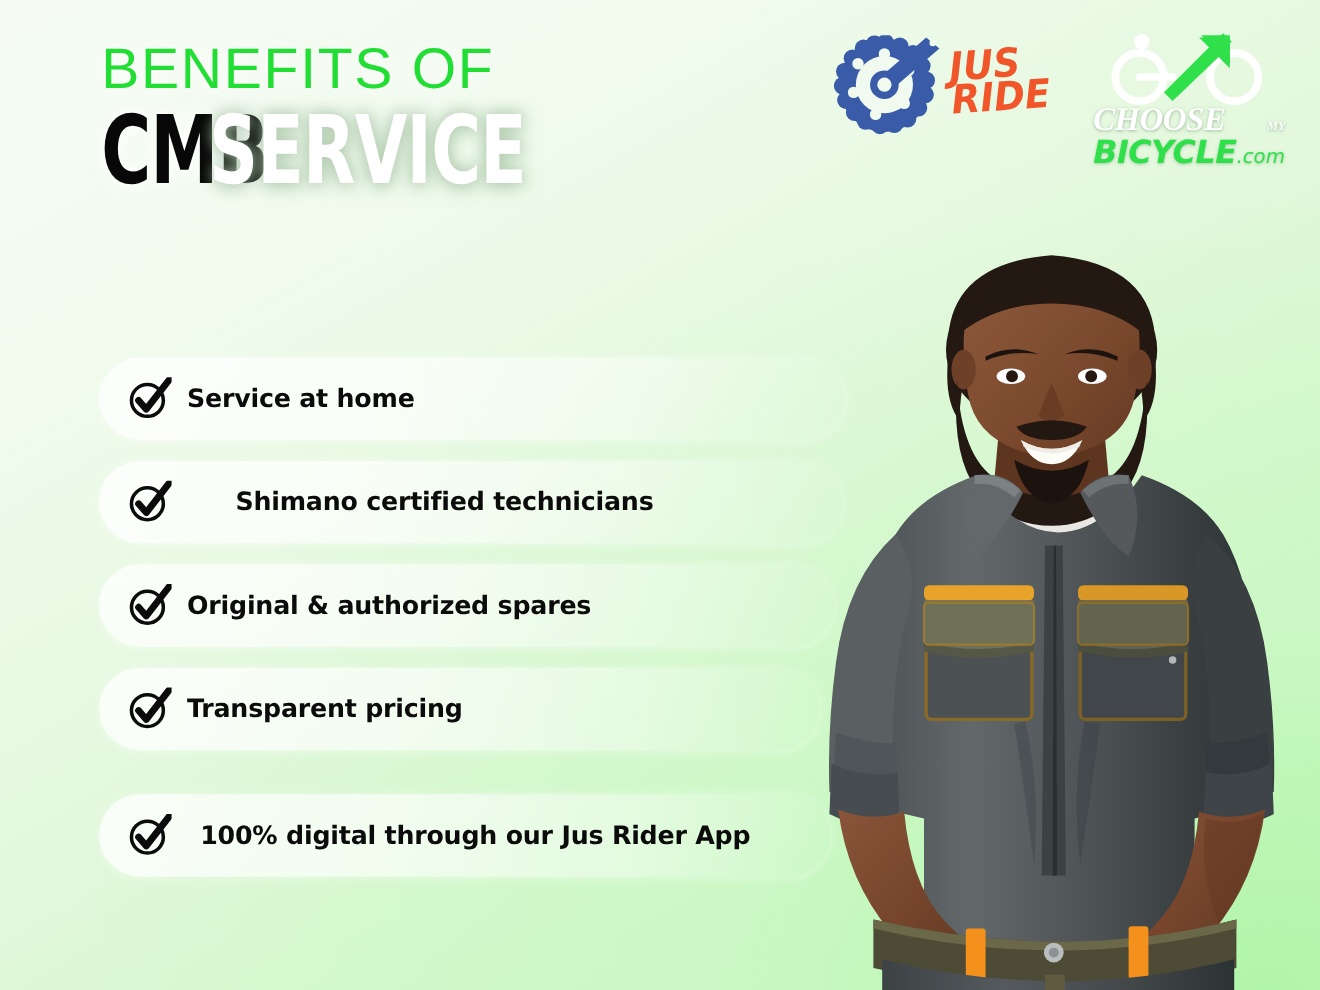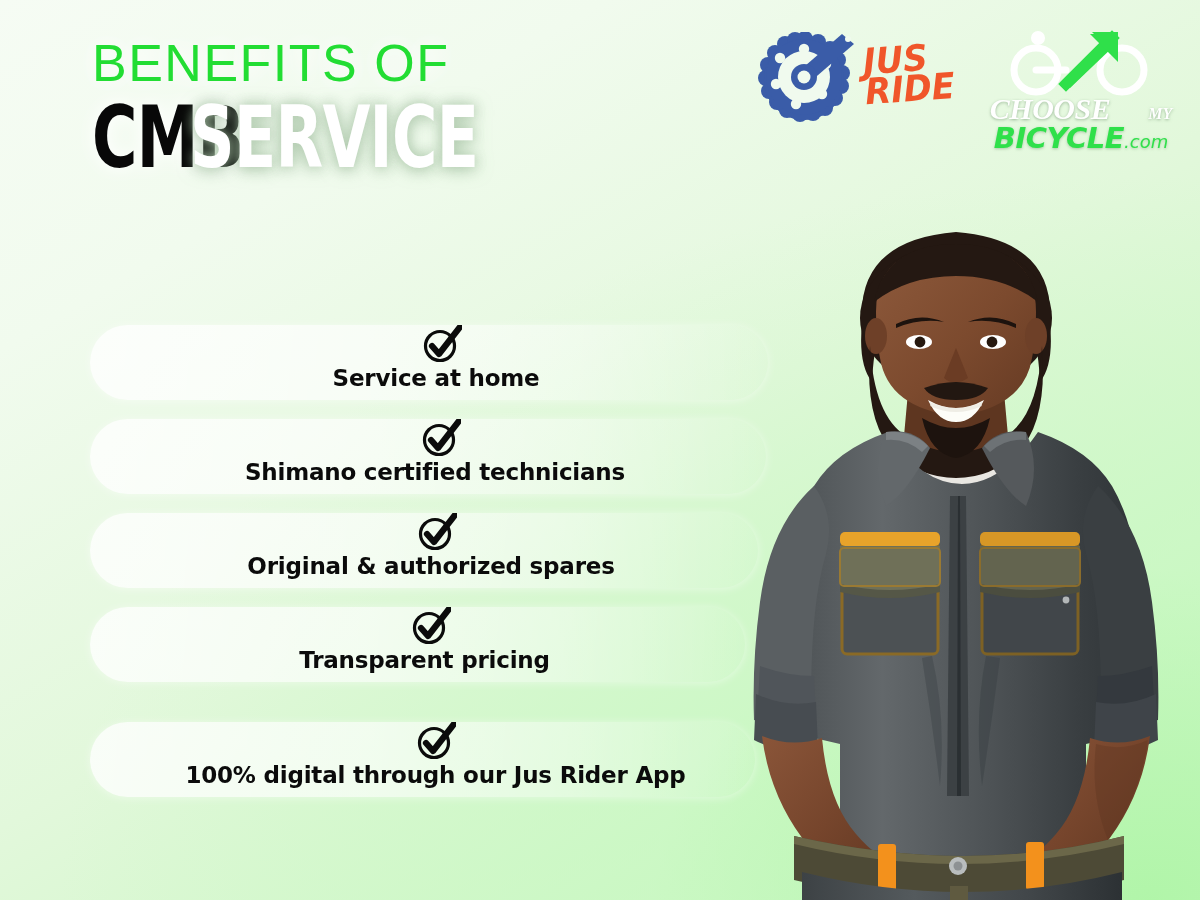--- a/index.html
+++ b/index.html
@@ -130,21 +130,21 @@
     font-style: italic;
     font-size: 30px;
     color: #ffffff;
     letter-spacing: -0.5px;
     text-shadow: 0 1px 3px rgba(90,130,90,0.55);
   }
   .cmb-my {
     font-family: Liberation Serif, serif;
     font-weight: bold;
     font-style: italic;
-    font-size: 16px;
+    font-size: 11px;
     color: #ffffff;
     text-shadow: 0 1px 3px rgba(90,130,90,0.55);
     margin-left: 38px;
   }
   .cmb-bicycle {
     font-family: "DejaVu Sans", sans-serif;
     font-weight: bold;
     font-style: italic;
     font-size: 29px;
     color: #2fe04a;
@@ -170,24 +170,23 @@
   }
   .pill {
     position: relative;
     height: 75px;
     margin-bottom: 19px;
     border-radius: 38px;
     display: flex;
     align-items: center;
     background: linear-gradient(95deg, rgba(255,255,255,0.80) 0%, rgba(255,255,255,0.66) 42%, rgba(255,255,255,0.42) 72%, rgba(255,255,255,0.16) 92%, rgba(255,255,255,0.05) 100%);
     box-shadow: 0 1px 10px rgba(255,255,255,0.45);
-    flex-direction: column;
   }
   .pill-w1 { width: 678px; }
-  .pill-w2 { width: 676px; }
+  .pill-w2 { width: 676px; gap: 44px; }
   .pill-w3 { width: 668px; align-items: center; }
   .pill-w4 { width: 655px; }
   .pill-w5 { width: 665px; margin-top: 40px; }
 
   .check-icon {
     flex: 0 0 auto;
     margin-left: 26px;
     width: 40px;
     height: 40px;
   }

